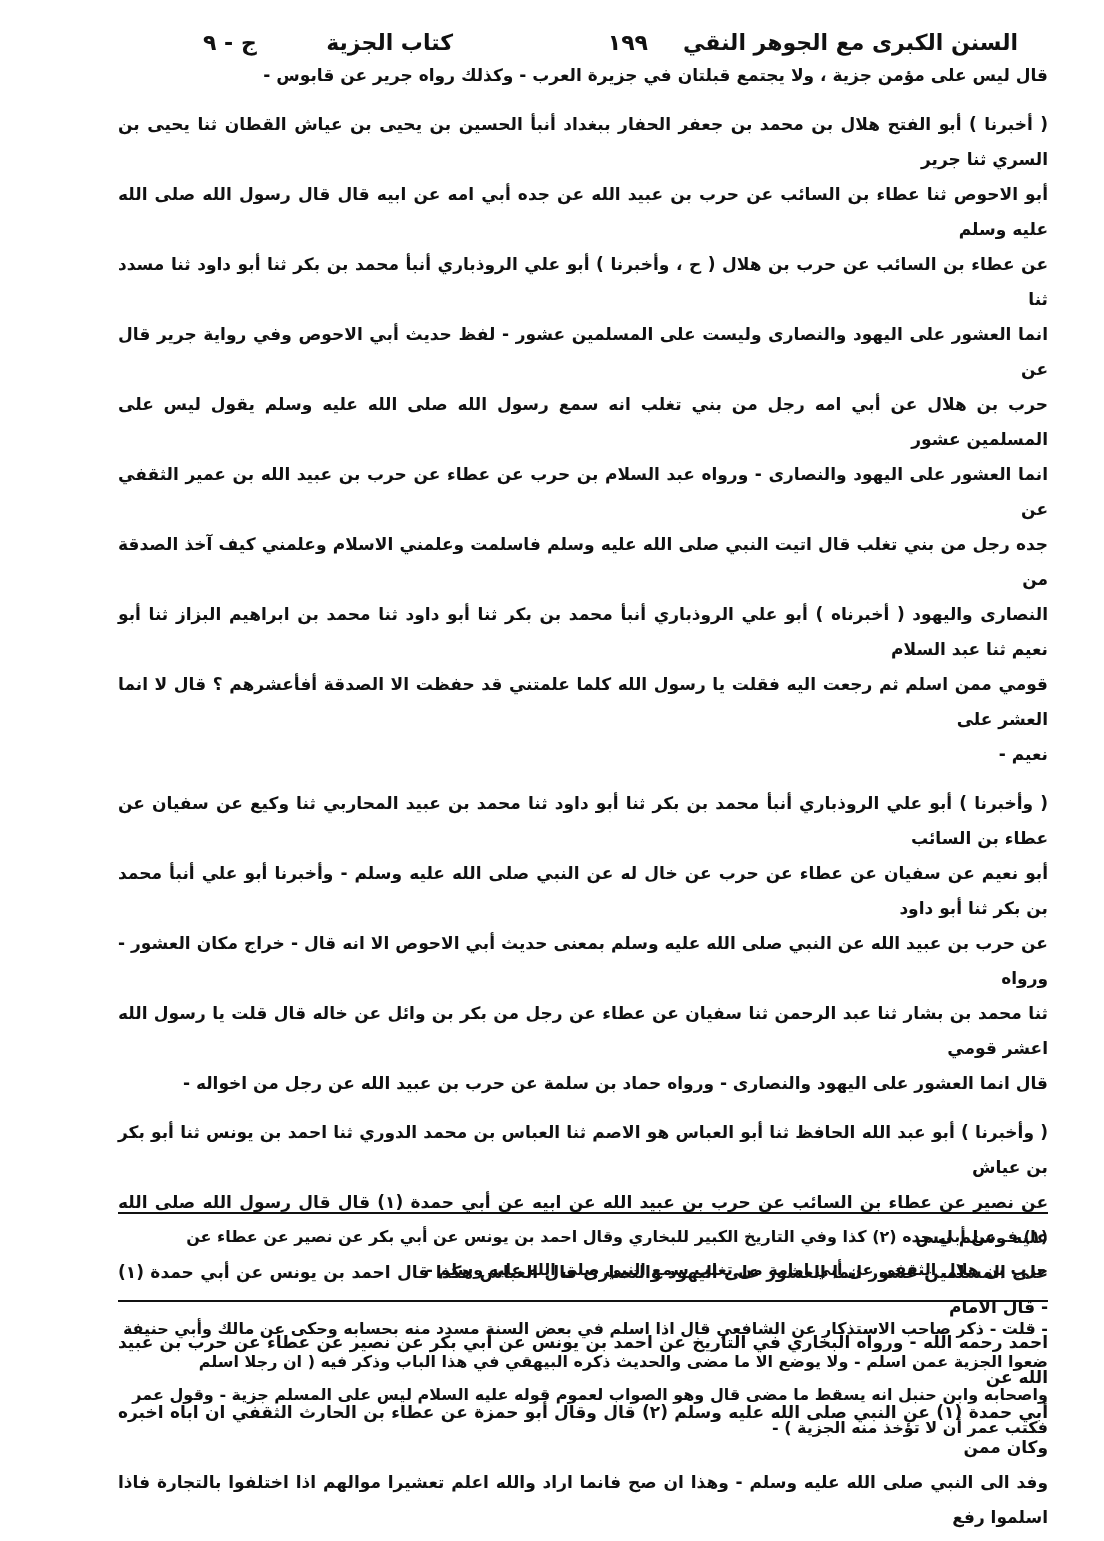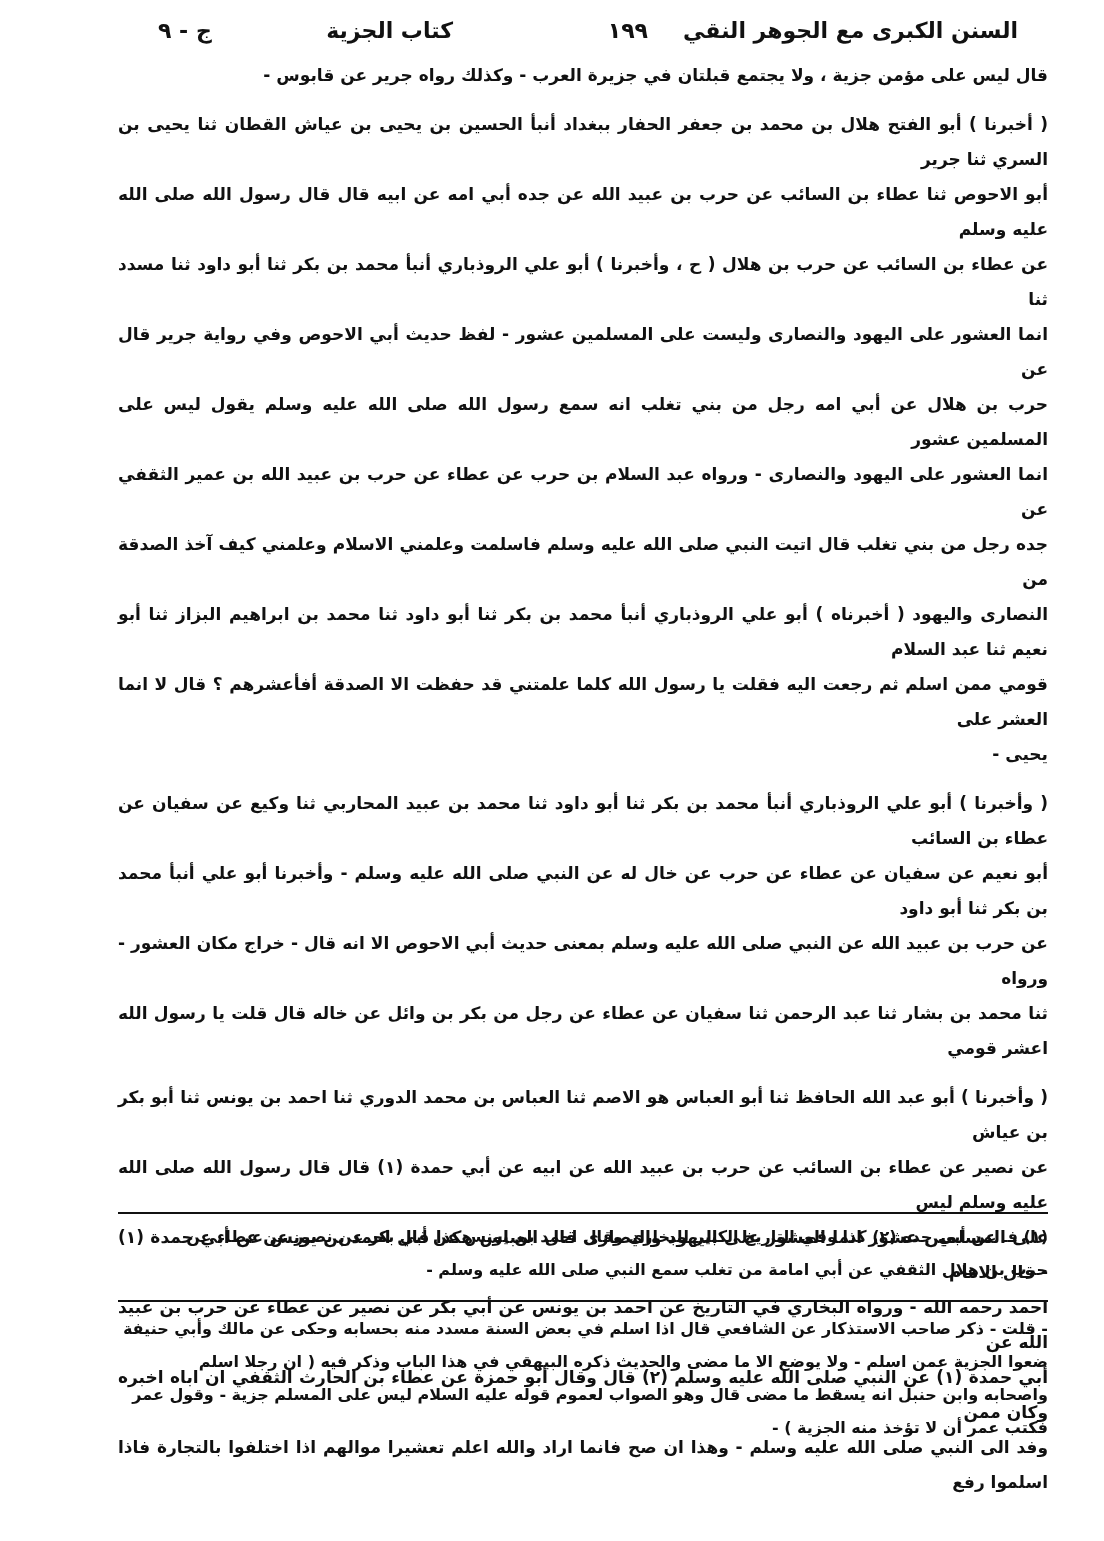--- a/index.html
+++ b/index.html
@@ -8,21 +8,21 @@
     font-family: "DejaVu Sans", sans-serif; color: #111111;
   }
   .page {
     position: absolute; left: 118px; top: 0; width: 930px; height: 1541px;
     direction: rtl;
   }
   .header {
     position: absolute; top: 14px; left: 0; right: 0; height: 40px;
     font-weight: bold; font-size: 22px;
   }
-  .header span { position: absolute; top: 4px; white-space: nowrap; }
+  .header span { position: absolute; top: 16px; white-space: nowrap; margin-left: 45px; }
   .hdr-book { right: 30px; }
   .hdr-page { right: 400px; }
   .hdr-chapter { right: 595px; }
   .hdr-vol { left: 40px; }
   .main {
     position: absolute; top: 58px; left: 0; right: 0;
   }
   .para {
     font-size: 17px; line-height: 35px; text-align: justify;
     text-align-last: right; margin: 0 0 14px 0; font-weight: bold;
@@ -63,27 +63,28 @@
     <div class="para">
       <p>( أخبرنا ) أبو الفتح هلال بن محمد بن جعفر الحفار ببغداد أنبأ الحسين بن يحيى بن عياش القطان ثنا يحيى بن السري ثنا جرير</p>
       <p>أبو الاحوص ثنا عطاء بن السائب عن حرب بن عبيد الله عن جده أبي امه عن ابيه قال قال رسول الله صلى الله عليه وسلم</p>
       <p>عن عطاء بن السائب عن حرب بن هلال ( ح ، وأخبرنا ) أبو علي الروذباري أنبأ محمد بن بكر ثنا أبو داود ثنا مسدد ثنا</p>
       <p>انما العشور على اليهود والنصارى وليست على المسلمين عشور - لفظ حديث أبي الاحوص وفي رواية جرير قال عن</p>
       <p>حرب بن هلال عن أبي امه رجل من بني تغلب انه سمع رسول الله صلى الله عليه وسلم يقول ليس على المسلمين عشور</p>
       <p>انما العشور على اليهود والنصارى - ورواه عبد السلام بن حرب عن عطاء عن حرب بن عبيد الله بن عمير الثقفي عن</p>
       <p>جده رجل من بني تغلب قال اتيت النبي صلى الله عليه وسلم فاسلمت وعلمني الاسلام وعلمني كيف آخذ الصدقة من</p>
       <p>النصارى واليهود ( أخبرناه ) أبو علي الروذباري أنبأ محمد بن بكر ثنا أبو داود ثنا محمد بن ابراهيم البزاز ثنا أبو نعيم ثنا عبد السلام</p>
       <p>قومي ممن اسلم ثم رجعت اليه فقلت يا رسول الله كلما علمتني قد حفظت الا الصدقة أفأعشرهم ؟ قال لا انما العشر على</p>
-      <p>يحيى -</p>
+      <p>نعيم -</p>
     </div>
     <div class="para">
       <p>( وأخبرنا ) أبو علي الروذباري أنبأ محمد بن بكر ثنا أبو داود ثنا محمد بن عبيد المحاربي ثنا وكيع عن سفيان عن عطاء بن السائب</p>
       <p>أبو نعيم عن سفيان عن عطاء عن حرب عن خال له عن النبي صلى الله عليه وسلم - وأخبرنا أبو علي أنبأ محمد بن بكر ثنا أبو داود</p>
       <p>عن حرب بن عبيد الله عن النبي صلى الله عليه وسلم بمعنى حديث أبي الاحوص الا انه قال - خراج مكان العشور - ورواه</p>
       <p>ثنا محمد بن بشار ثنا عبد الرحمن ثنا سفيان عن عطاء عن رجل من بكر بن وائل عن خاله قال قلت يا رسول الله اعشر قومي</p>
+      <p>قال انما العشور على اليهود والنصارى - ورواه حماد بن سلمة عن حرب بن عبيد الله عن رجل من اخواله -</p>
     </div>
     <div class="para">
       <p>( وأخبرنا ) أبو عبد الله الحافظ ثنا أبو العباس هو الاصم ثنا العباس بن محمد الدوري ثنا احمد بن يونس ثنا أبو بكر بن عياش</p>
       <p>عن نصير عن عطاء بن السائب عن حرب بن عبيد الله عن ابيه عن أبي حمدة (١) قال قال رسول الله صلى الله عليه وسلم ليس</p>
       <p>على المسلمين عشور انما العشور على اليهود والنصارى قال العباس هكذا قال احمد بن يونس عن أبي حمدة (١) - قال الامام</p>
       <p>احمد رحمه الله - ورواه البخاري في التاريخ عن احمد بن يونس عن أبي بكر عن نصير عن عطاء عن حرب بن عبيد الله عن</p>
       <p>أبي حمدة (١) عن النبي صلى الله عليه وسلم (٢) قال وقال أبو حمزة عن عطاء بن الحارث الثقفي ان اباه اخبره وكان ممن</p>
       <p>وفد الى النبي صلى الله عليه وسلم - وهذا ان صح فانما اراد والله اعلم تعشيرا موالهم اذا اختلفوا بالتجارة فاذا اسلموا رفع</p>
 
     </div>

